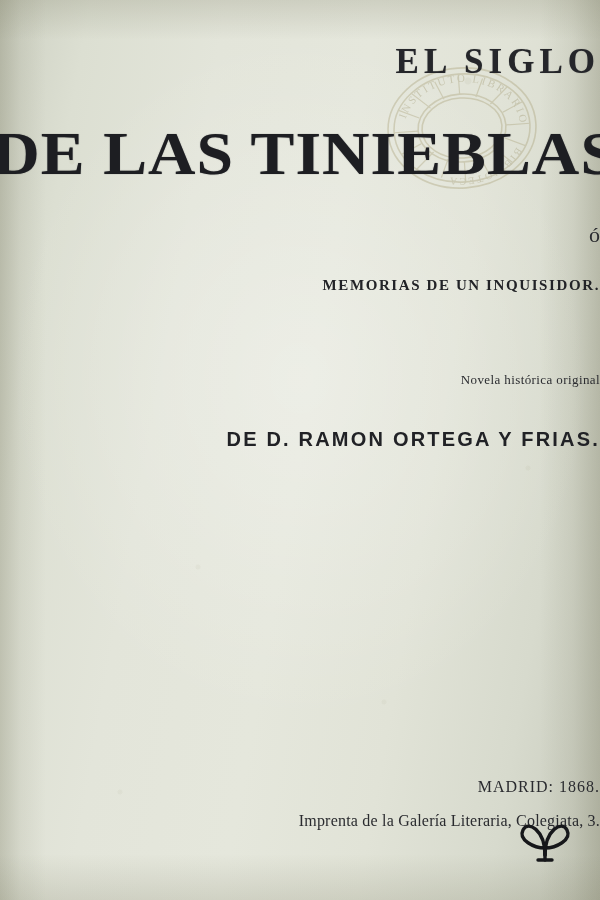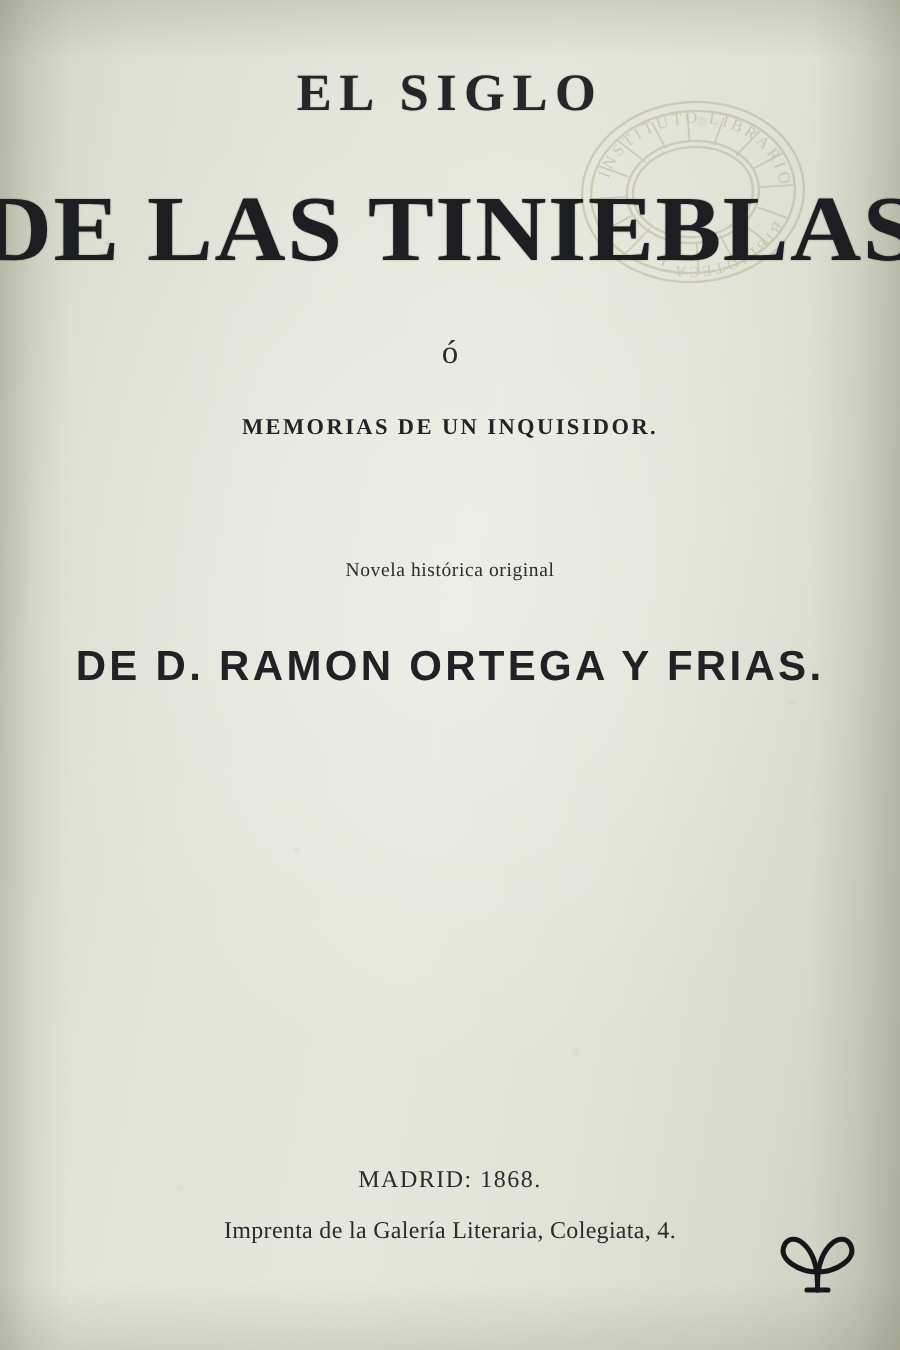--- a/index.html
+++ b/index.html
@@ -71,21 +71,21 @@
     opacity: 0.30;
     pointer-events: none;
   }
   .stamp svg { display: block; }
 
   .content {
     position: relative;
     z-index: 3;
     width: 100%;
     height: 100%;
-    text-align: center;
+    text-align: right;
   }
 
   .line-supertitle {
     position: absolute;
     top: 42px;
     left: 0; right: 0;
     font-family: "Liberation Serif", serif;
     font-size: 35px;
     font-weight: 700;
     letter-spacing: 5px;
@@ -134,21 +134,21 @@
     font-size: 13px;
     letter-spacing: 0.4px;
     color: #2b2c30;
   }
 
   .line-author {
     position: absolute;
     top: 428px;
     left: 0; right: 0;
     font-family: "Liberation Sans", sans-serif;
-    font-size: 28px;
+    font-size: 20px;
     font-weight: 700;
     letter-spacing: 2.2px;
     color: #212226;
   }
 
   .line-imprint-city {
     position: absolute;
     top: 778px;
     left: 0; right: 0;
     font-family: "Liberation Serif", serif;
@@ -227,21 +227,21 @@
   </div>
 
   <div class="content">
     <div class="line-supertitle">EL SIGLO</div>
     <div class="line-maintitle">DE LAS TINIEBLAS</div>
     <div class="line-or">ó</div>
     <div class="line-subtitle">MEMORIAS DE UN INQUISIDOR.</div>
     <div class="line-genre">Novela histórica original</div>
     <div class="line-author">DE D. RAMON ORTEGA Y FRIAS.</div>
     <div class="line-imprint-city">MADRID: 1868.</div>
-    <div class="line-imprint-press">Imprenta de la Galería Literaria, Colegiata, 4.</div>
+    <div class="line-imprint-press">Imprenta de la Galería Literaria, Colegiata, 3.</div>
   </div>
 
   <div class="logo">
     <svg width="62" height="62" viewBox="0 0 62 62" xmlns="http://www.w3.org/2000/svg">
       <g fill="none" stroke="#16171a" stroke-width="3.4" stroke-linecap="round">
         <path d="M31 45 C 31 20, 14 10, 9 20 C 4 30, 20 38, 31 38"></path>
         <path d="M31 45 C 31 20, 48 10, 53 20 C 58 30, 42 38, 31 38"></path>
         <path d="M31 38 L 31 50"></path>
         <path d="M24 50 L 38 50"></path>
       </g>

